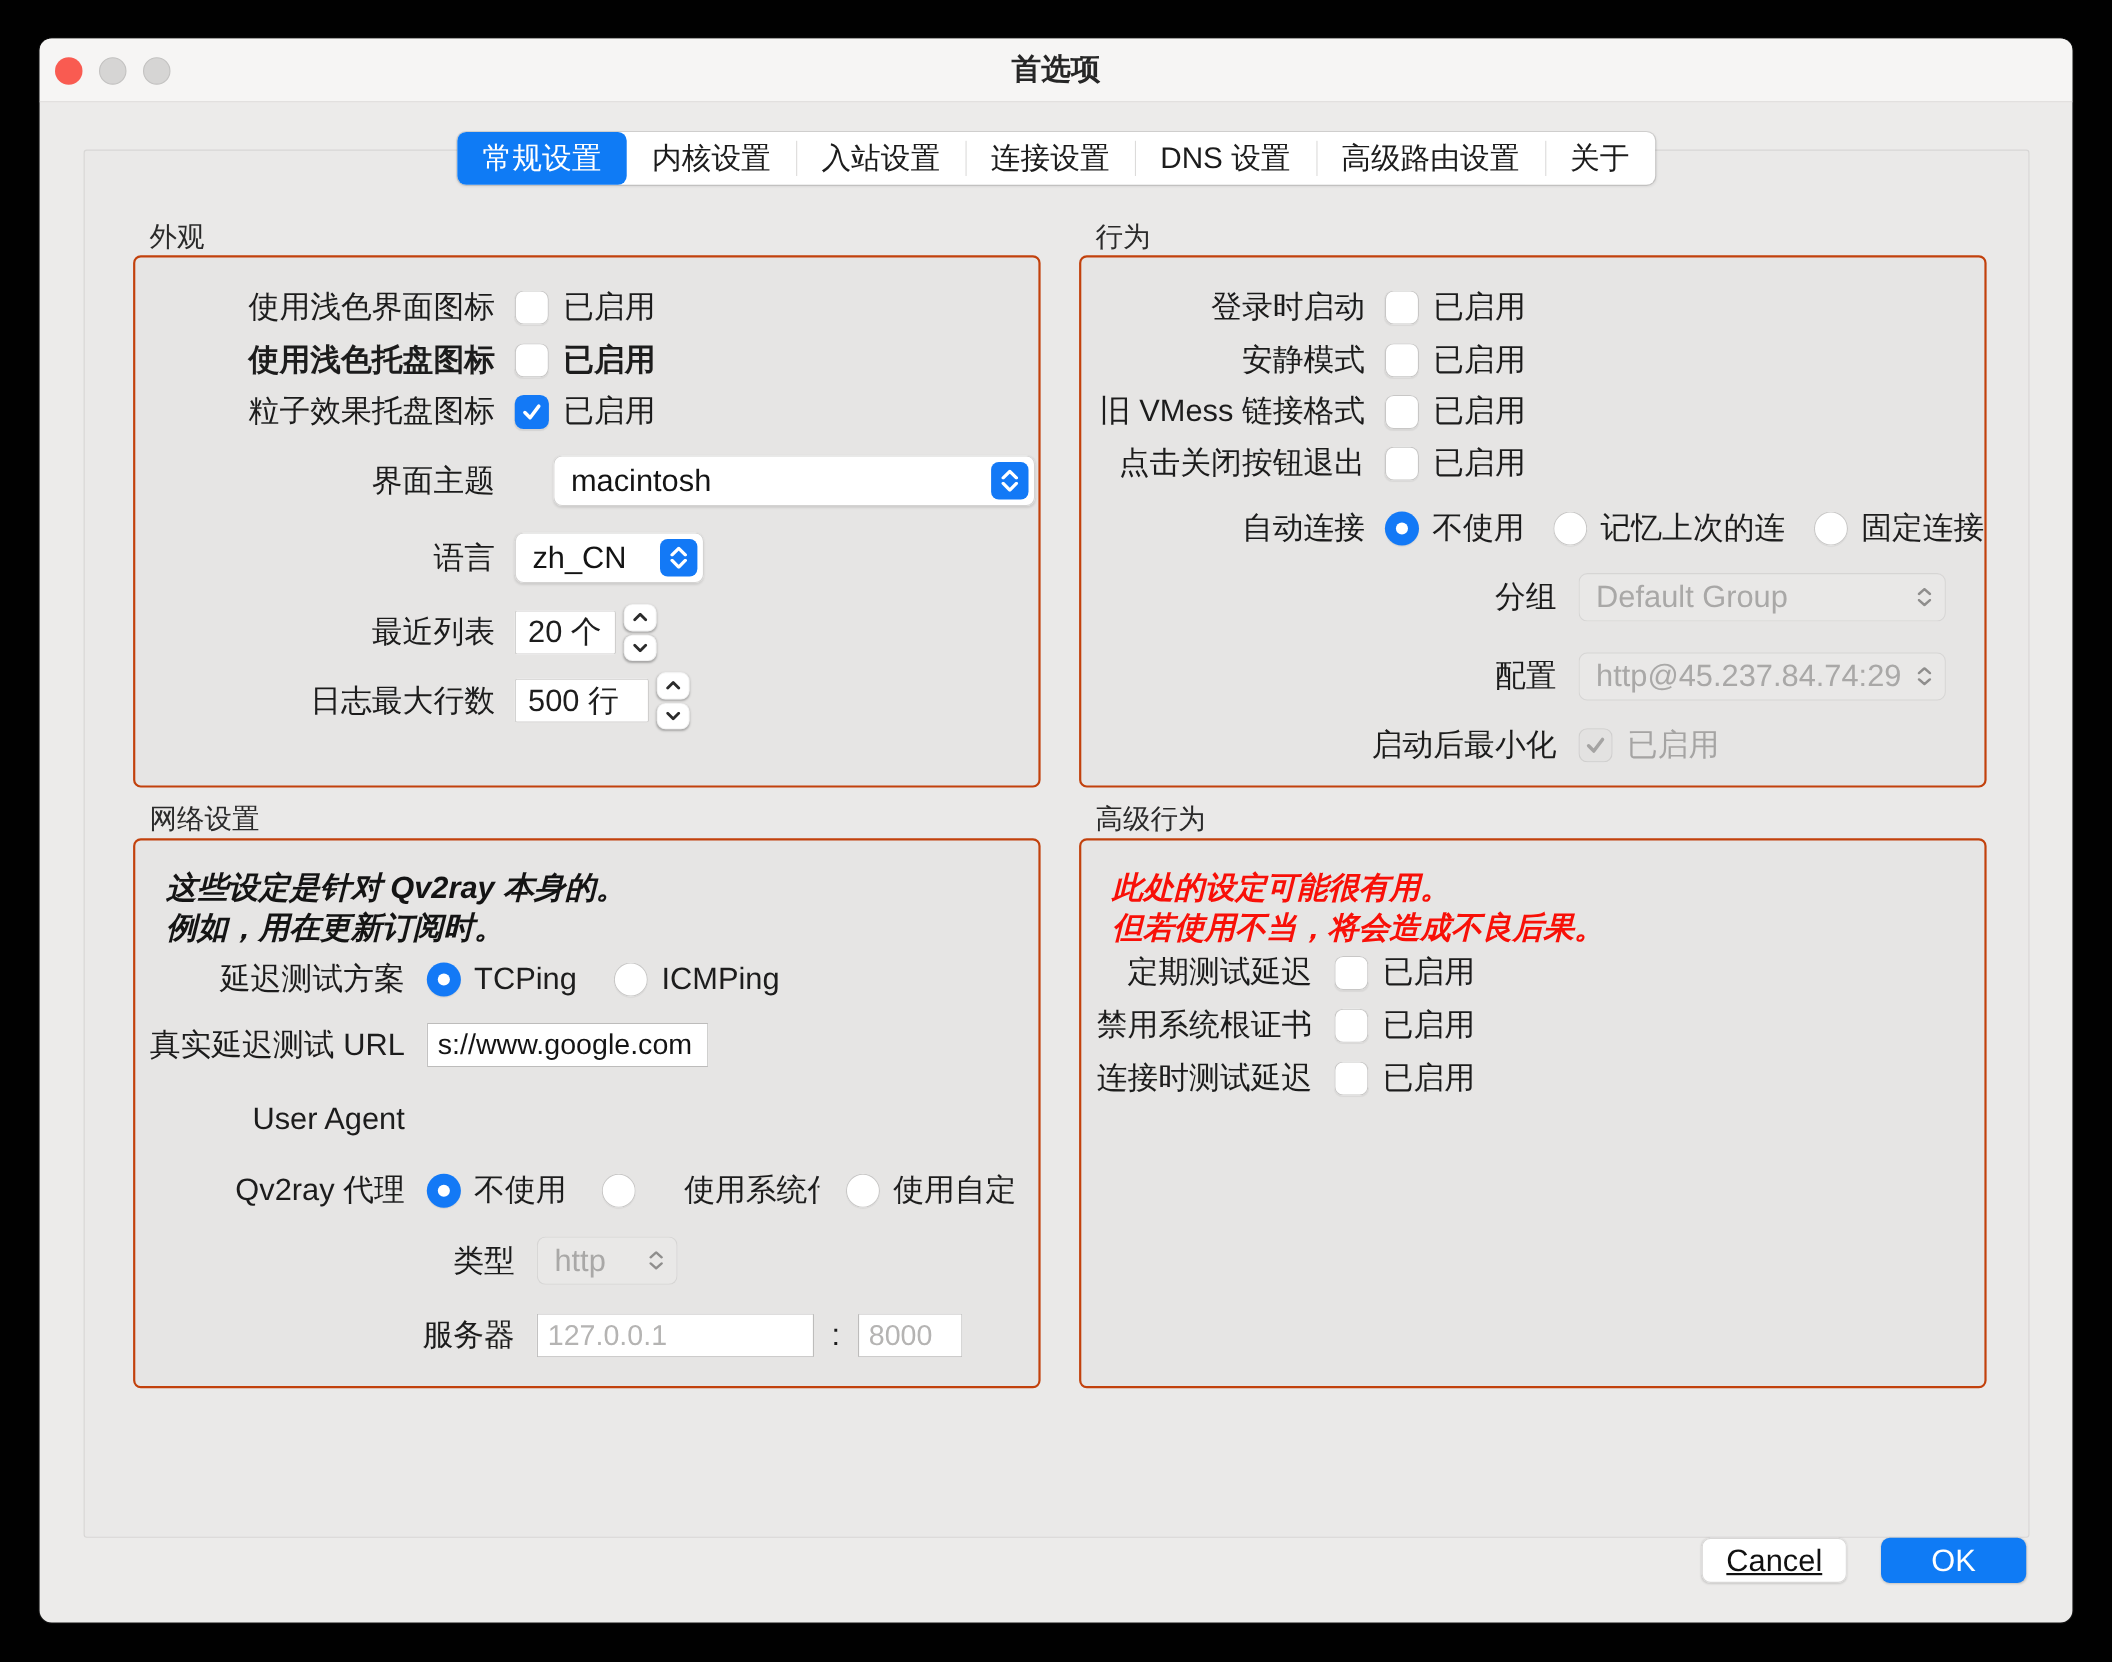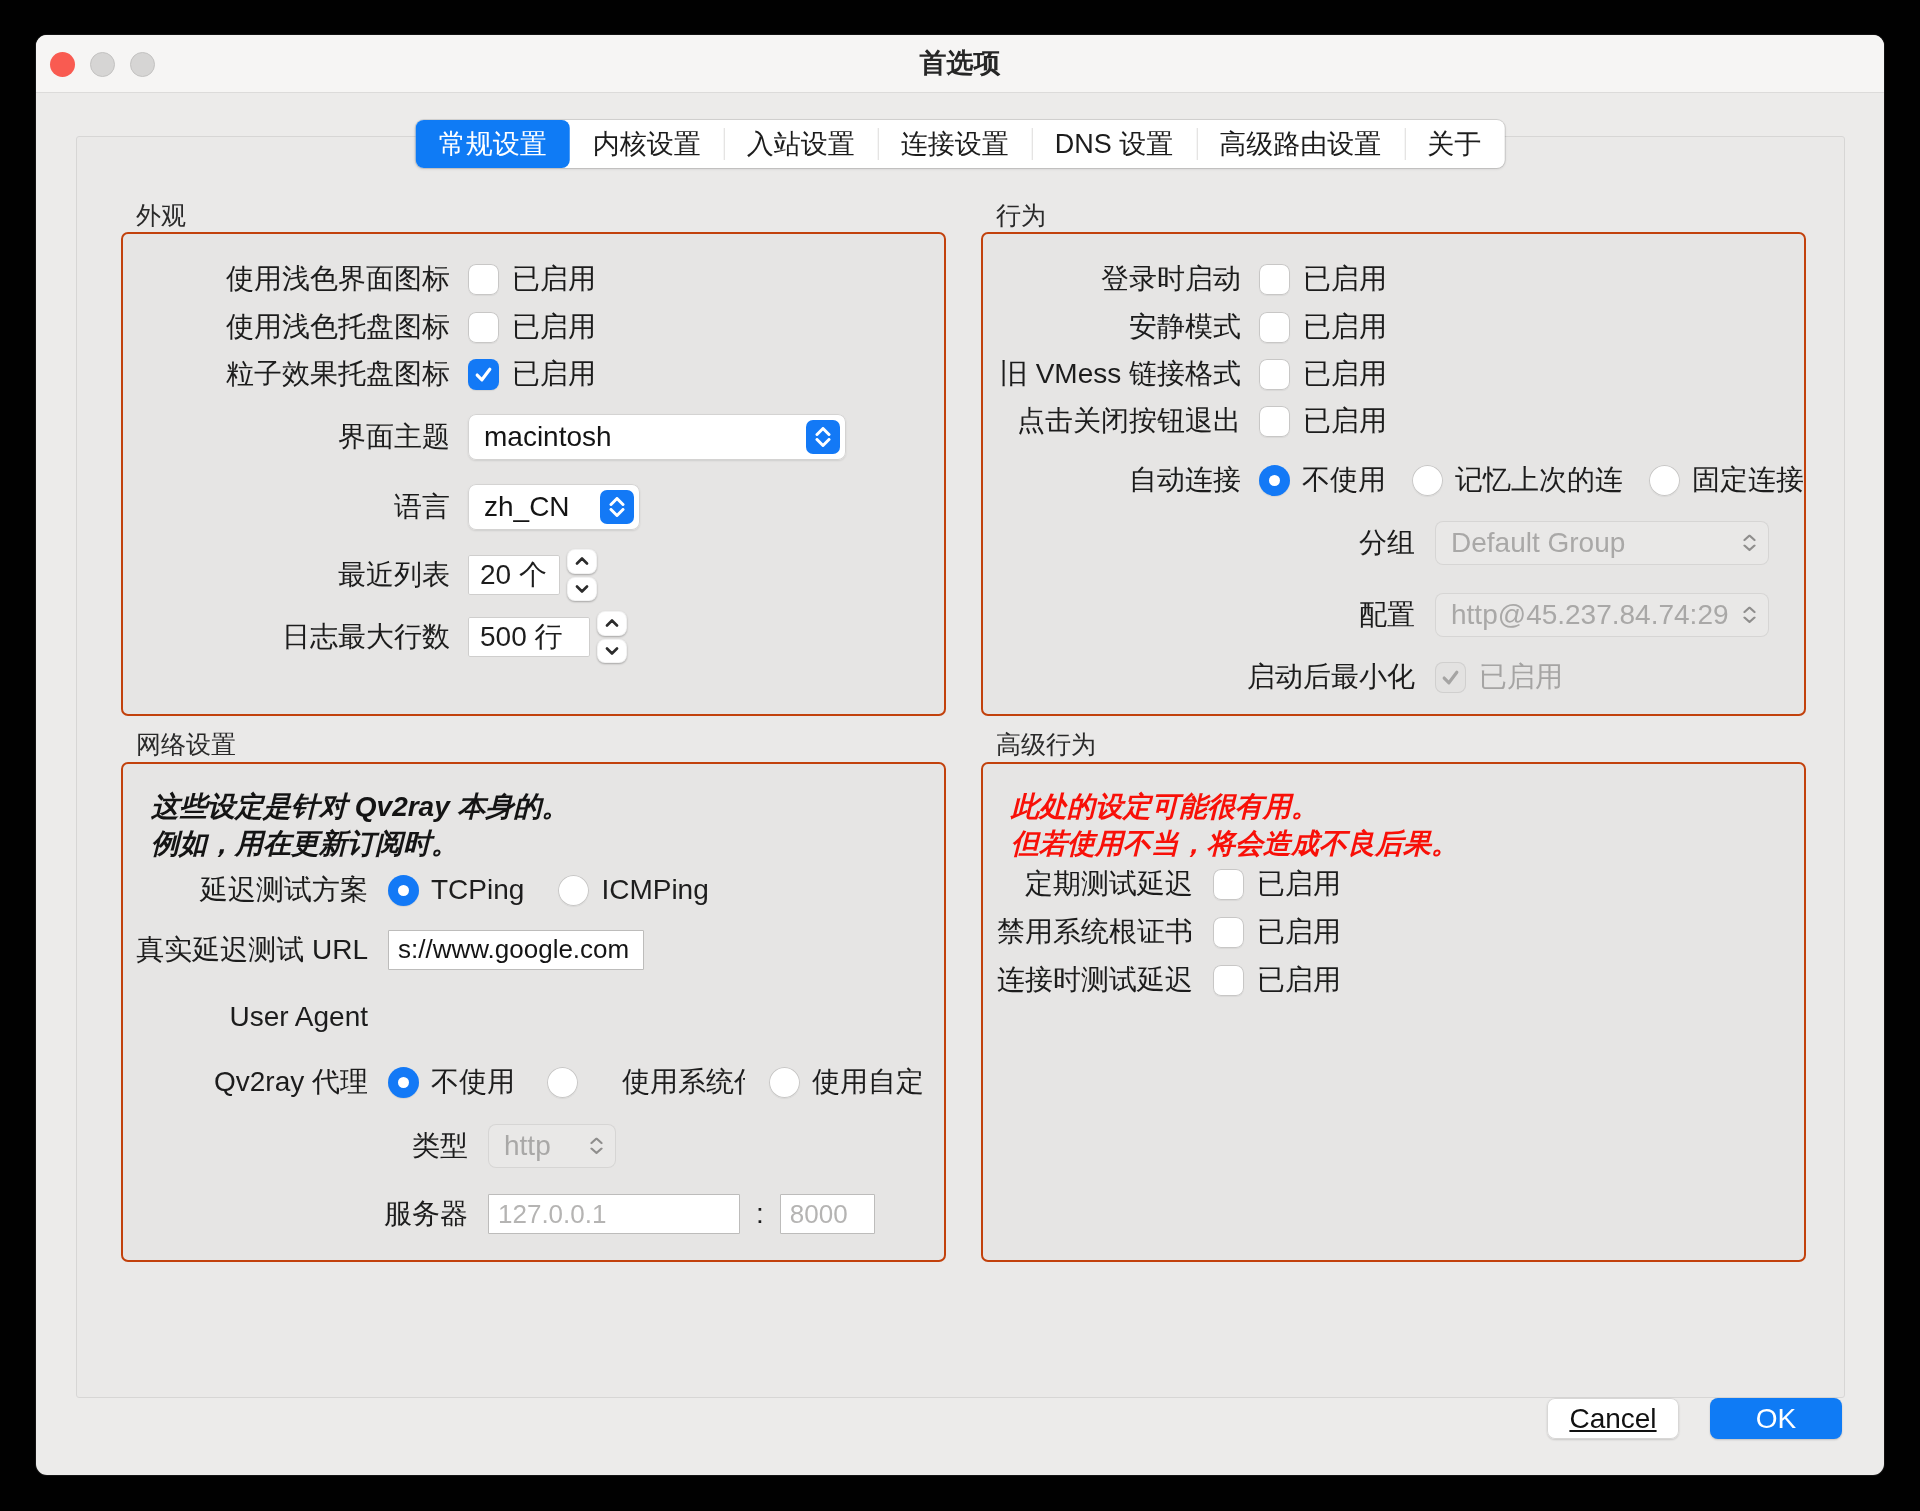--- a/index.html
+++ b/index.html
@@ -107,41 +107,41 @@
     <div class="gbox" style="left:44px;top:95px;width:825px;height:484px;">
 
       <div class="row" style="top:27px;">
         <span class="lbl w327">使用浅色界面图标</span>
         <span class="cb">
           
         </span>
         <span class="cb-t">已启用</span>
       </div>
 
-      <div class="row" style="top:75px;">
+      <div class="row" style="top:75px;font-weight:bold;">
         <span class="lbl w327">使用浅色托盘图标</span>
         <span class="cb">
           
         </span>
         <span class="cb-t">已启用</span>
       </div>
 
       <div class="row" style="top:122px;">
         <span class="lbl w327">粒子效果托盘图标</span>
         <span class="cb on">
           <svg width="19" height="19" viewBox="0 0 18 18">
                 <polyline points="3,9.5 7.5,14 15,4" fill="none" stroke="currentColor" stroke-width="3" stroke-linecap="round" stroke-linejoin="round"></polyline>
               </svg>
         </span>
         <span class="cb-t">已启用</span>
       </div>
 
       <div class="row" style="top:180px;height:46px;">
         <span class="lbl w327">界面主题</span>
-        <div class="pop" style="width:378px;">
+        <div class="pop" style="width:438px;margin-left:35px;">
           <span class="val">macintosh</span>
           <span class="stepper">
             <svg width="16" height="9" viewBox="0 0 16 9">
                   <polyline points="2,7.5 8,1.5 14,7.5" fill="none" stroke="#fff" stroke-width="3" stroke-linecap="round" stroke-linejoin="round"></polyline>
                 </svg>
             <svg width="16" height="9" viewBox="0 0 16 9">
                   <polyline points="2,1.5 8,7.5 14,1.5" fill="none" stroke="#fff" stroke-width="3" stroke-linecap="round" stroke-linejoin="round"></polyline>
                 </svg>
           </span>
         </div>

